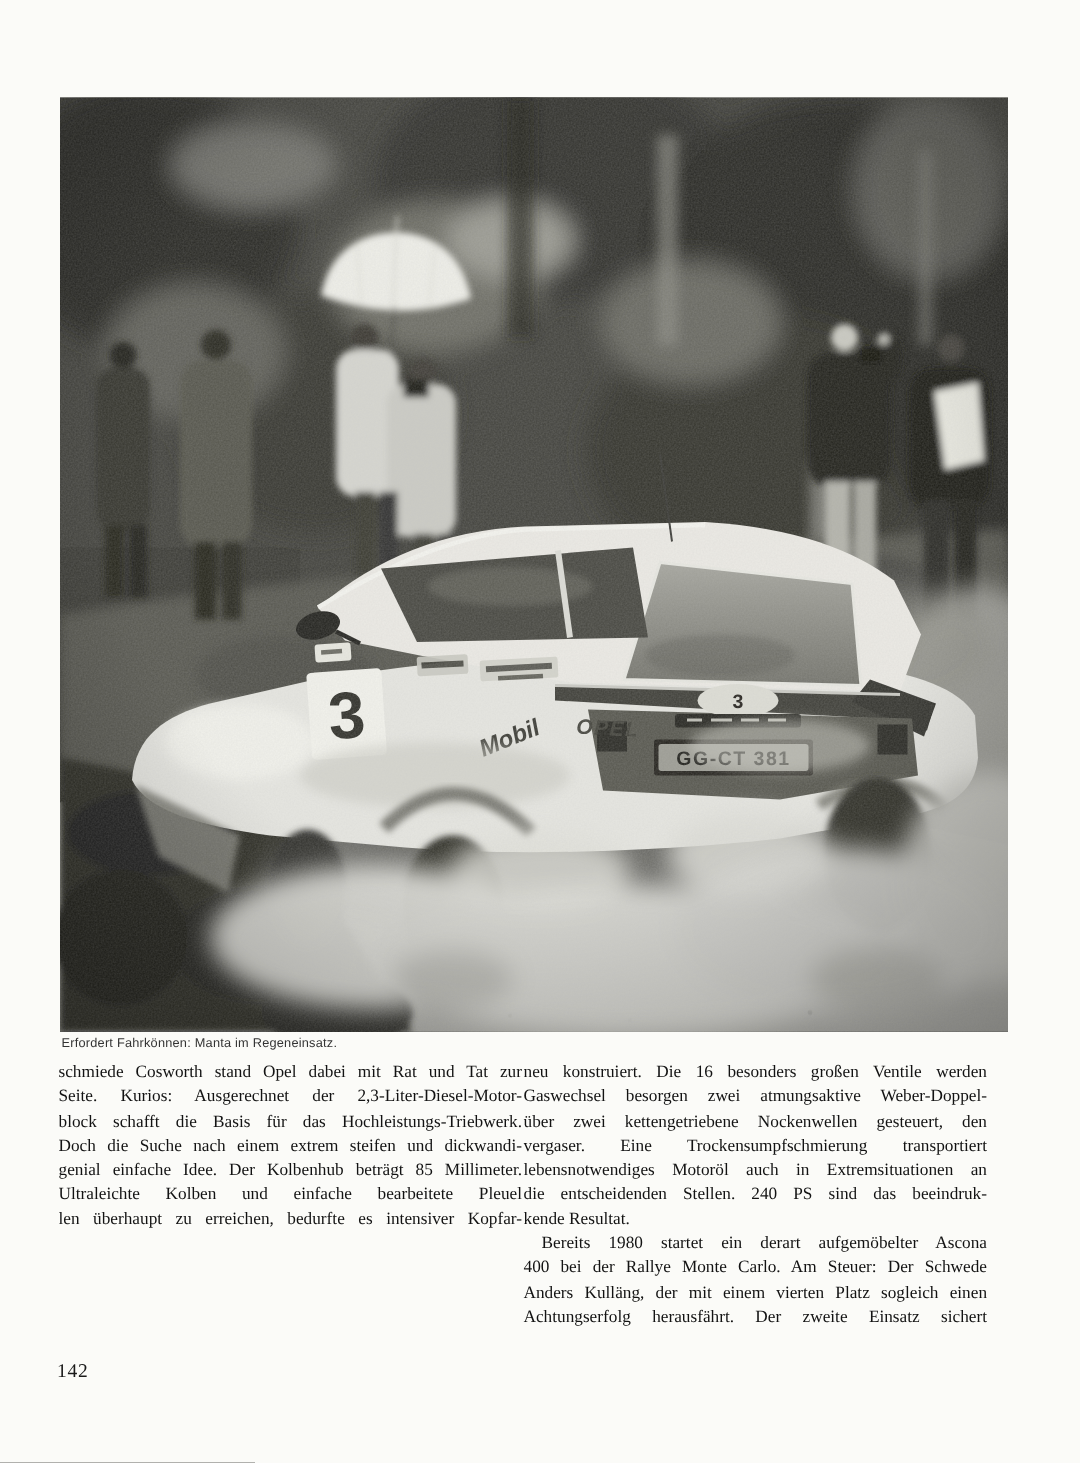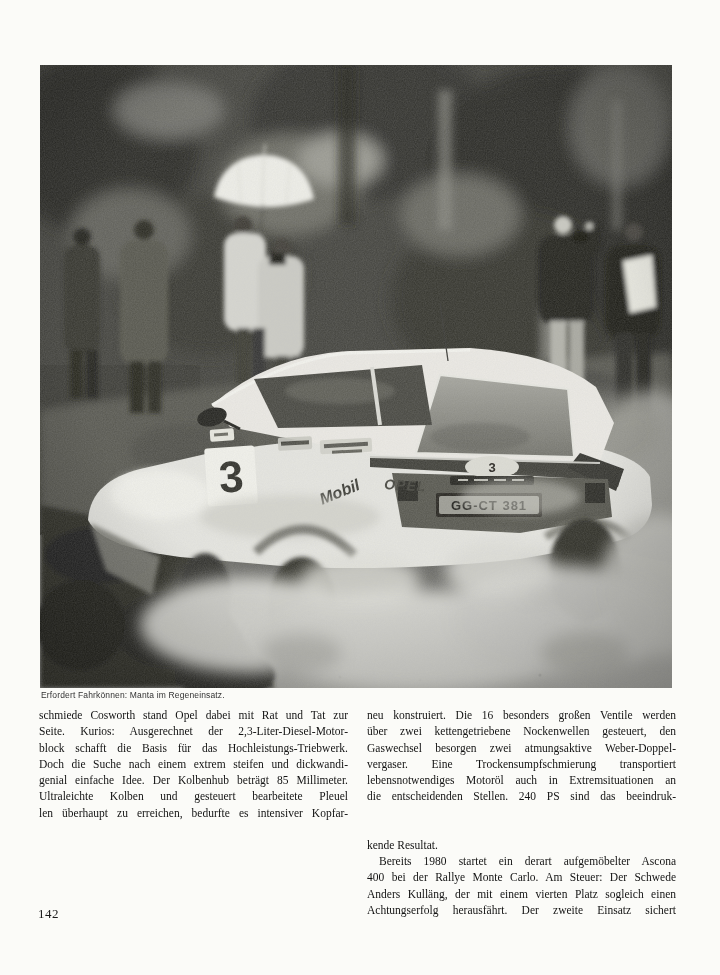--- a/index.html
+++ b/index.html
@@ -18,25 +18,25 @@
     margin:0;background:#4a4a46;
   }
   .photo-wrap svg{display:block;width:100%;height:100%;}
   .caption{
     position:absolute;left:41px;top:690px;
     font-family:"Liberation Sans","DejaVu Sans",sans-serif;
     font-size:8.5px;color:#333;letter-spacing:.15px;
   }
   .columns{
     position:absolute;left:39px;top:707px;
-    width:637px;display:flex;gap:19px;
+    width:637px;display:flex;gap:1px;
   }
   .col{width:309px;font-size:11.5px;line-height:16.3px;color:#131313;}
   .line{text-align:justify;text-align-last:justify;height:16.3px;overflow:hidden;}
-  .line.para-end{text-align-last:left;margin-top:32px;}
+  .line.para-end{text-align-last:left;}
   .line.indent{text-indent:12px;}
   .page-number{
     position:absolute;left:38px;top:906px;
     font-size:13px;color:#1a1a1a;letter-spacing:.5px;text-align:right;
   }
   .svg-label{font-family:"Liberation Sans","DejaVu Sans",sans-serif;}
 </style>
 </head>
 <body>
 
@@ -285,27 +285,27 @@
 
   <div class="caption">Erfordert Fahrkönnen: Manta im Regeneinsatz.</div>
 
   <div class="columns">
     <div class="col">
         <div class="line">schmiede Cosworth stand Opel dabei mit Rat und Tat zur</div>
         <div class="line">Seite. Kurios: Ausgerechnet der 2,3-Liter-Diesel-Motor-</div>
         <div class="line">block schafft die Basis für das Hochleistungs-Triebwerk.</div>
         <div class="line">Doch die Suche nach einem extrem steifen und dickwandi-</div>
         <div class="line">genial einfache Idee. Der Kolbenhub beträgt 85 Millimeter.</div>
-        <div class="line">Ultraleichte Kolben und gesteuert bearbeitete Pleuel</div>
+        <div class="line">Ultraleichte Kolben und einfache bearbeitete Pleuel</div>
         <div class="line">len überhaupt zu erreichen, bedurfte es intensiver Kopfar-</div>
       </div>
     <div class="col">
         <div class="line">neu konstruiert. Die 16 besonders großen Ventile werden</div>
+        <div class="line">Gaswechsel besorgen zwei atmungsaktive Weber-Doppel-</div>
         <div class="line">über zwei kettengetriebene Nockenwellen gesteuert, den</div>
-        <div class="line">Gaswechsel besorgen zwei atmungsaktive Weber-Doppel-</div>
         <div class="line">vergaser. Eine Trockensumpfschmierung transportiert</div>
         <div class="line">lebensnotwendiges Motoröl auch in Extremsituationen an</div>
         <div class="line">die entscheidenden Stellen. 240 PS sind das beeindruk-</div>
         <div class="line para-end">kende Resultat.</div>
         <div class="line indent">Bereits 1980 startet ein derart aufgemöbelter Ascona</div>
         <div class="line">400 bei der Rallye Monte Carlo. Am Steuer: Der Schwede</div>
         <div class="line">Anders Kulläng, der mit einem vierten Platz sogleich einen</div>
         <div class="line">Achtungserfolg herausfährt. Der zweite Einsatz sichert</div>
       </div>
   </div>

